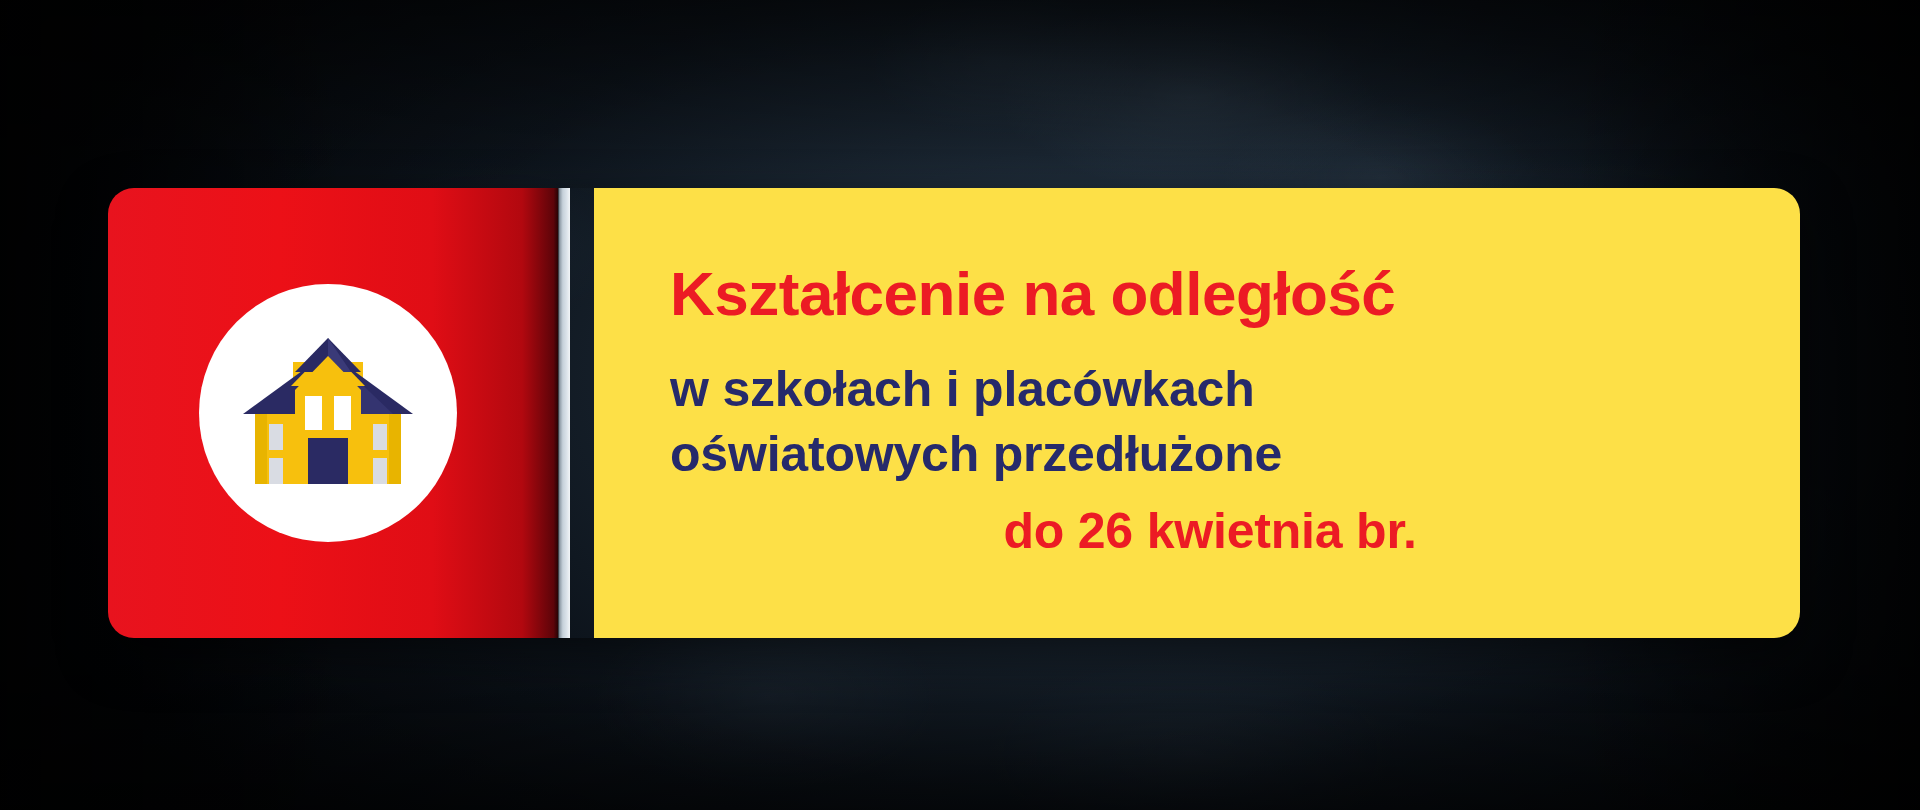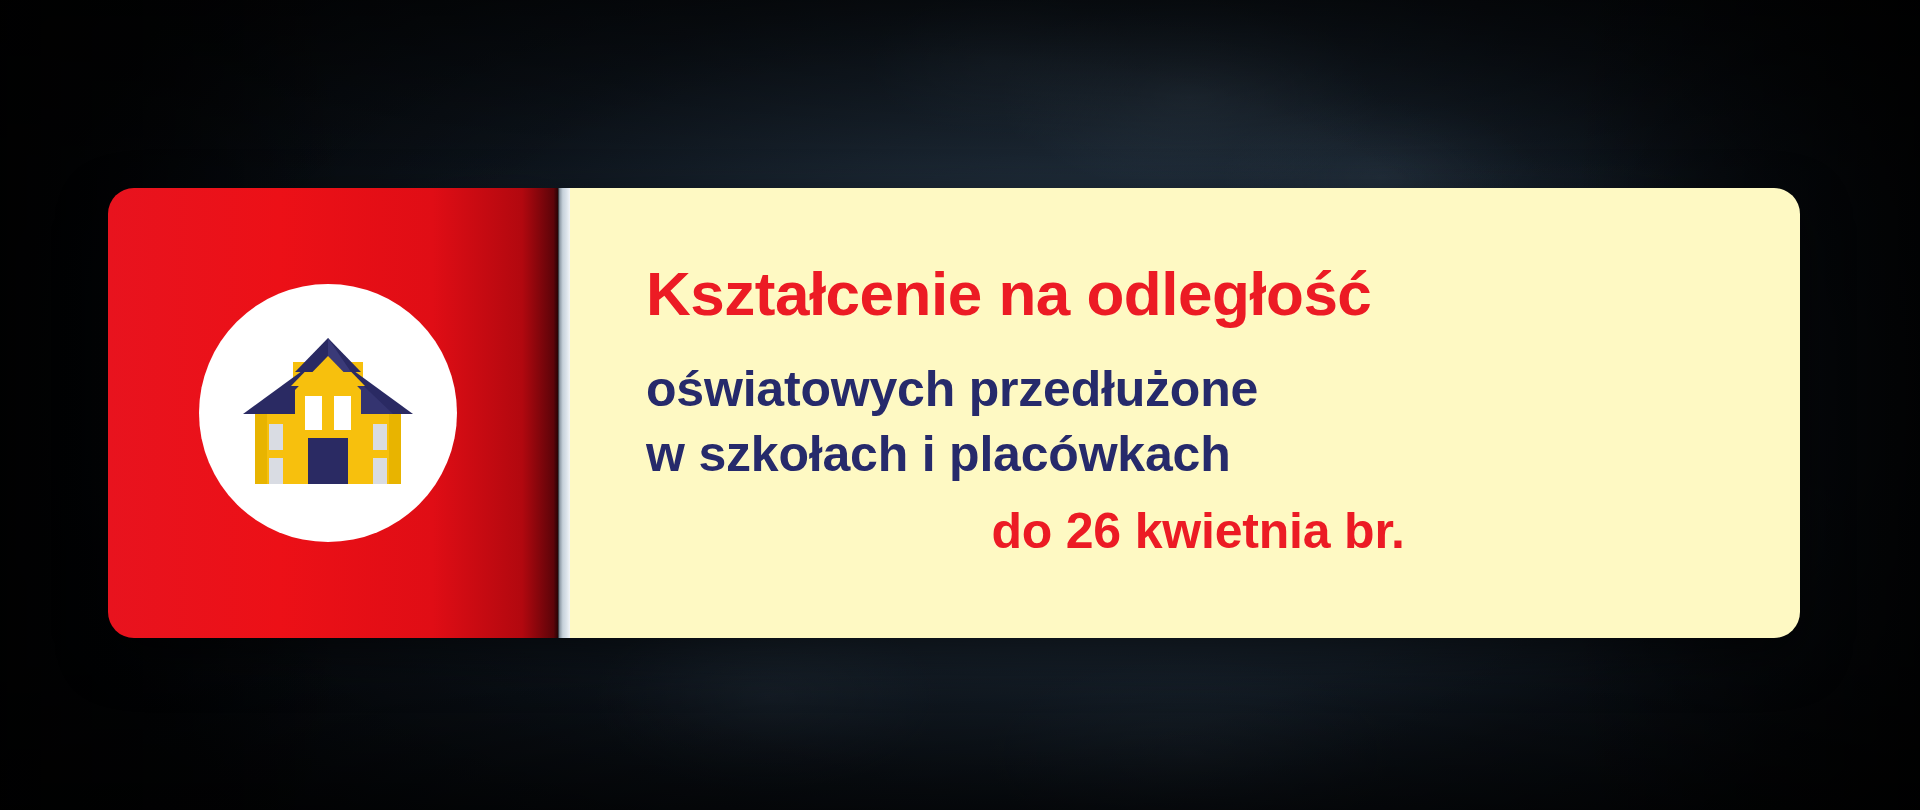--- a/index.html
+++ b/index.html
@@ -96,27 +96,28 @@
   
   .panel-gap {
     flex: 0 0 12px;
     background: linear-gradient(to right, #1b1b1f 0%, #8d9aa5 14%, #c6d1da 40%, #dbe3ea 72%, #f3f6f8 100%);
   }
 
   
   .panel-white {
     position: relative;
     flex: 1 1 auto;
-    background: #fef9c3;
+    background: #fde047;
     display: flex;
     flex-direction: column;
     justify-content: center;
     padding-left: 76px;
     padding-right: 50px;
     box-sizing: border-box;
+    margin-left: 24px;
   }
 
   .headline {
     color: #ec1b24;
     font-size: 62px;
     font-weight: bold;
     line-height: 1.04;
     letter-spacing: -0.5px;
     margin: 0 0 30px 0;
     white-space: nowrap;
@@ -185,19 +186,19 @@
             <rect x="65" y="104" width="40" height="46" fill="#2a2a63"></rect>
           </svg>
         </span>
       </div>
     </div>
 
     <div class="panel-gap"></div>
 
     <div class="panel-white">
       <h1 class="headline">Kształcenie na odległość</h1>
+      <p class="subline">w szkołach i placówkach</p>
       <p class="subline">oświatowych przedłużone</p>
-      <p class="subline">w szkołach i placówkach</p>
       <p class="subline accent">do 26 kwietnia br.</p>
     </div>
 
   </div>
 </div>
 
 </body></html>

